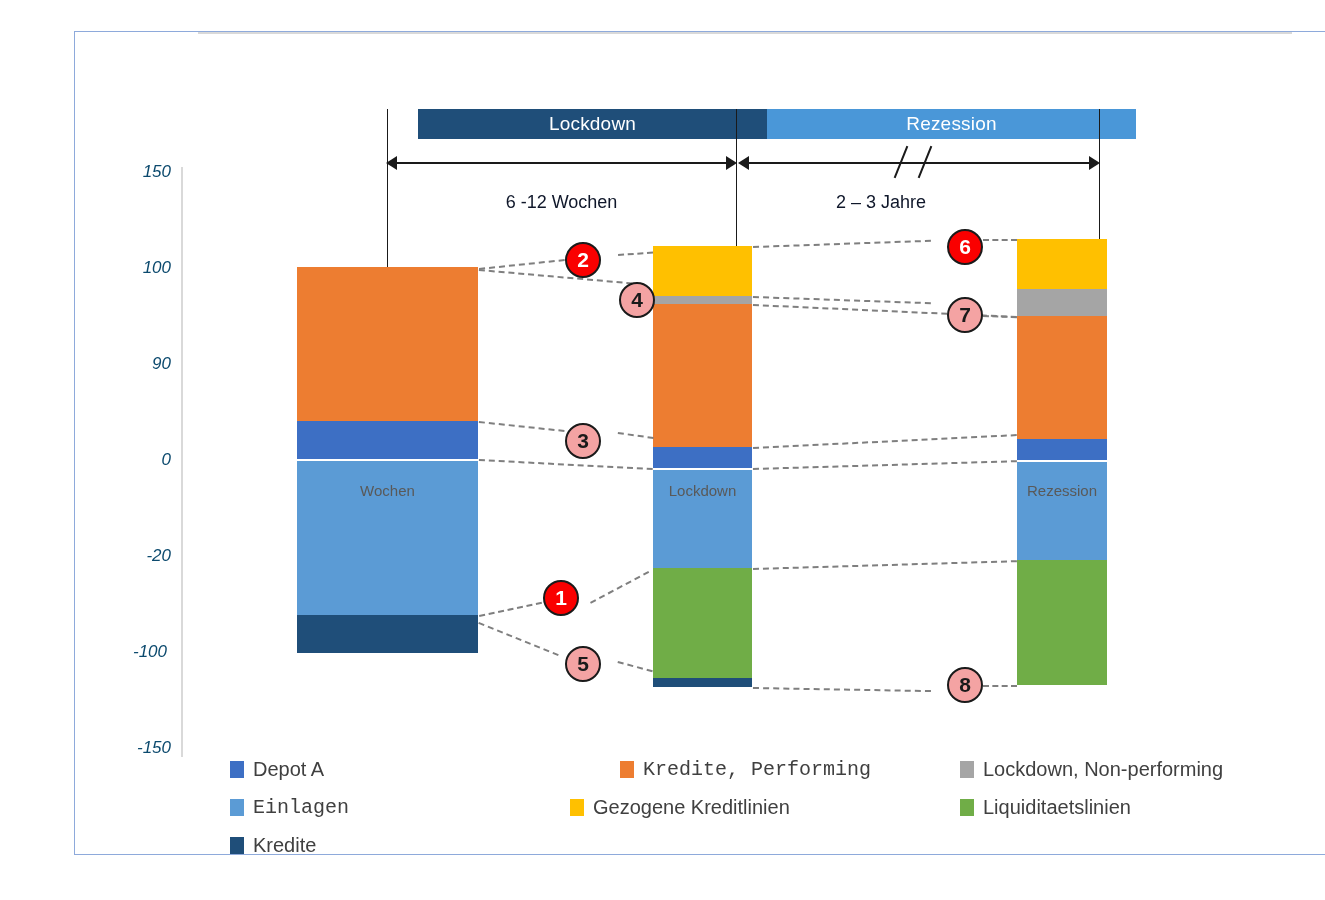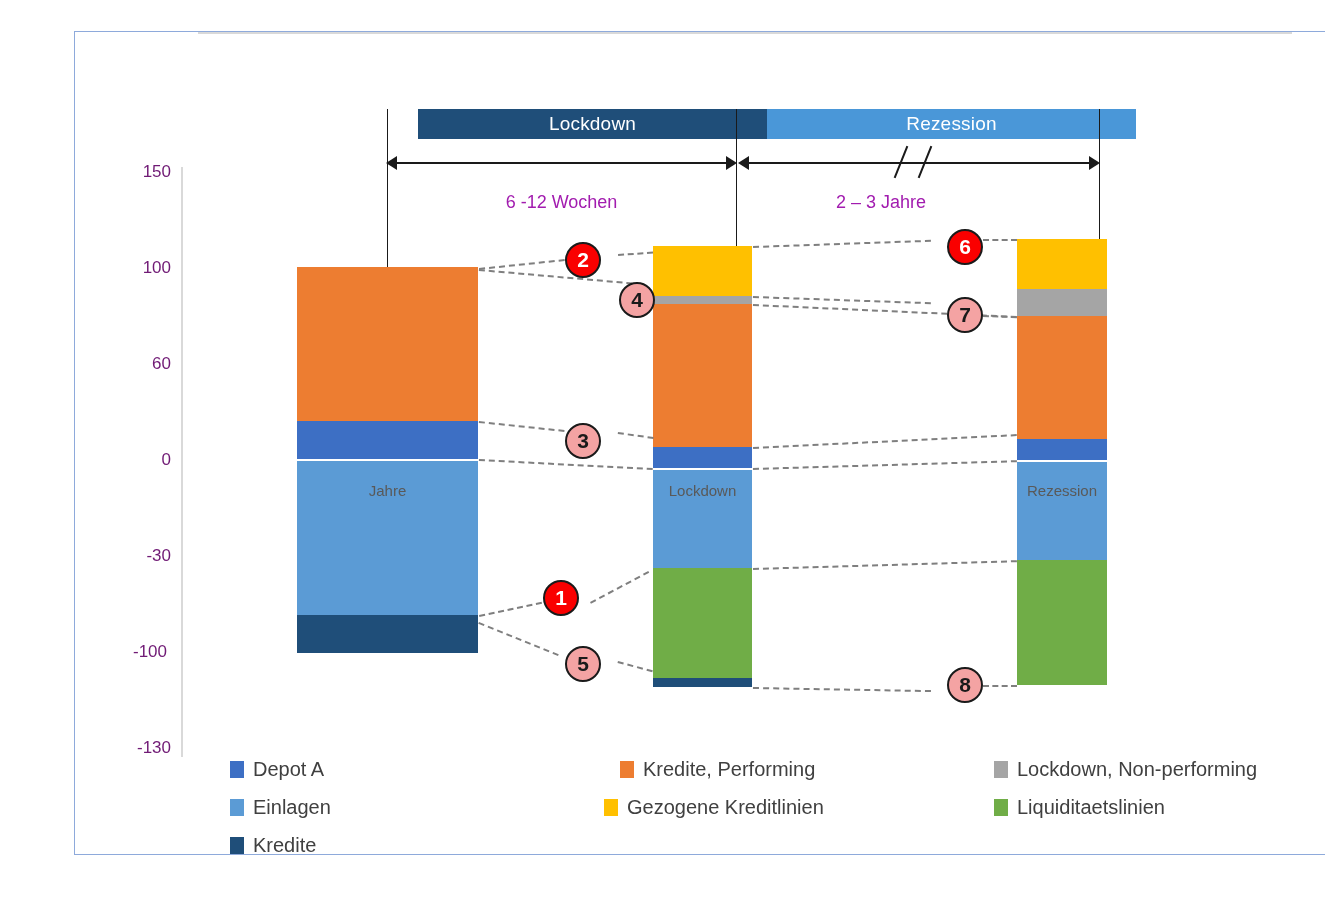--- a/index.html
+++ b/index.html
@@ -33,27 +33,27 @@
   .arrowrow{position:absolute;height:2px;background:#1a1a1a;top:130px;}
   .arrowhead{position:absolute;width:0;height:0;top:124px;
              border-top:7px solid transparent;border-bottom:7px solid transparent;}
   .arrowhead.left{border-right:11px solid #1a1a1a;}
   .arrowhead.right{border-left:11px solid #1a1a1a;}
 
   
   .brk{position:absolute;width:2px;height:34px;background:#1a1a1a;
        transform:rotate(22deg);top:113px;}
 
-  .duration{position:absolute;top:160px;font-size:18px;color:#a21caf;
+  .duration{position:absolute;top:160px;font-size:18px;color:#0f172a;
             text-align:center;}
 
   
   .plot{position:absolute;left:0;top:0;width:1262px;height:824px;}
-  .ytick{position:absolute;font-size:17px;color:#701a75;text-align:right;
-         width:60px;transform:translateY(-50%);}
+  .ytick{position:absolute;font-size:17px;color:#0c4a6e;text-align:right;
+         width:60px;transform:translateY(-50%);font-style:italic;}
   .axisline{position:absolute;background:#d9d9d9;}
   .zeroline{position:absolute;height:2px;background:#d9d9d9;left:123px;width:1094px;}
 
   .bar{position:absolute;}
   .seg{position:absolute;left:0;width:100%;box-sizing:border-box;}
   .barlabel{position:absolute;width:100%;text-align:center;font-size:15px;
             color:#595959;}
 
   
   .conn{position:absolute;height:0;border-top:2px dashed #7f7f7f;
@@ -65,21 +65,21 @@
            font-size:21px;font-weight:bold;box-sizing:border-box;}
   .callout.solid{background:#fa0000;border:2px solid #1a1a1a;color:#ffffff;}
   .callout.pale{background:#f4a3a3;border:2px solid #1a1a1a;color:#1a1a1a;}
 
   
   .legend{position:absolute;left:155px;top:718px;width:1090px;}
   .legrow{display:flex;}
   .legitem{display:flex;align-items:center;font-size:20px;color:#404040;
            height:38px;}
   .legitem .sw{width:14px;height:17px;margin-right:9px;flex:0 0 auto;}
-  .lc0{width:390px;} .lc1{width:374px;} .lc2{width:auto;}
+  .lc0{width:390px;} .lc1{width:340px;font-family:Liberation Mono, monospace;} .lc2{width:auto;}
 </style>
 </head>
 <body>
 
 <div id="root">
   <div class="slide-frame">
 
     <div class="banner lockdown">
       <span>Lockdown</span>
     </div>
@@ -110,35 +110,35 @@
     </div>
 
     <div class="plot">
 
       <div class="axisline" style="left:106px;top:135px;width:2px;height:590px;"></div>
 
       <div class="zeroline"></div>
 
       <div class="ytick" style="left:36px;top:140px;"><span>150</span></div>
       <div class="ytick" style="left:36px;top:236px;"><span>100</span></div>
-      <div class="ytick" style="left:36px;top:332px;"><span>60</span></div>
+      <div class="ytick" style="left:36px;top:332px;"><span>90</span></div>
       <div class="ytick" style="left:36px;top:428px;"><span>0</span></div>
-      <div class="ytick" style="left:36px;top:524px;"><span>-30</span></div>
+      <div class="ytick" style="left:36px;top:524px;"><span>-20</span></div>
       <div class="ytick" style="left:32px;top:620px;"><span>-100</span></div>
-      <div class="ytick" style="left:36px;top:716px;"><span>-130</span></div>
+      <div class="ytick" style="left:36px;top:716px;"><span>-150</span></div>
 
       <div class="bar" style="left:222px;top:0;width:181px;height:824px;">
 
         <div class="seg" style="background:#ed7d31;top:235px;height:154px;"></div>
         <div class="seg" style="background:#3d6fc4;top:389px;height:38px;"></div>
 
         <div class="seg" style="background:#5b9bd5;top:429px;height:154px;"></div>
         <div class="seg" style="background:#1f4e79;top:583px;height:38px;"></div>
         <div class="barlabel" style="top:450px;">
-          <span>Jahre</span>
+          <span>Wochen</span>
         </div>
       </div>
 
       <div class="bar" style="left:578px;top:0;width:99px;height:824px;">
         <div class="seg" style="background:#ffc000;top:214px;height:50px;"></div>
         <div class="seg" style="background:#a5a5a5;top:264px;height:8px;"></div>
         <div class="seg" style="background:#ed7d31;top:272px;height:143px;"></div>
         <div class="seg" style="background:#3d6fc4;top:415px;height:21px;"></div>
         <div class="seg" style="background:#5b9bd5;top:438px;height:98px;"></div>
         <div class="seg" style="background:#70ad47;top:536px;height:110px;"></div>

